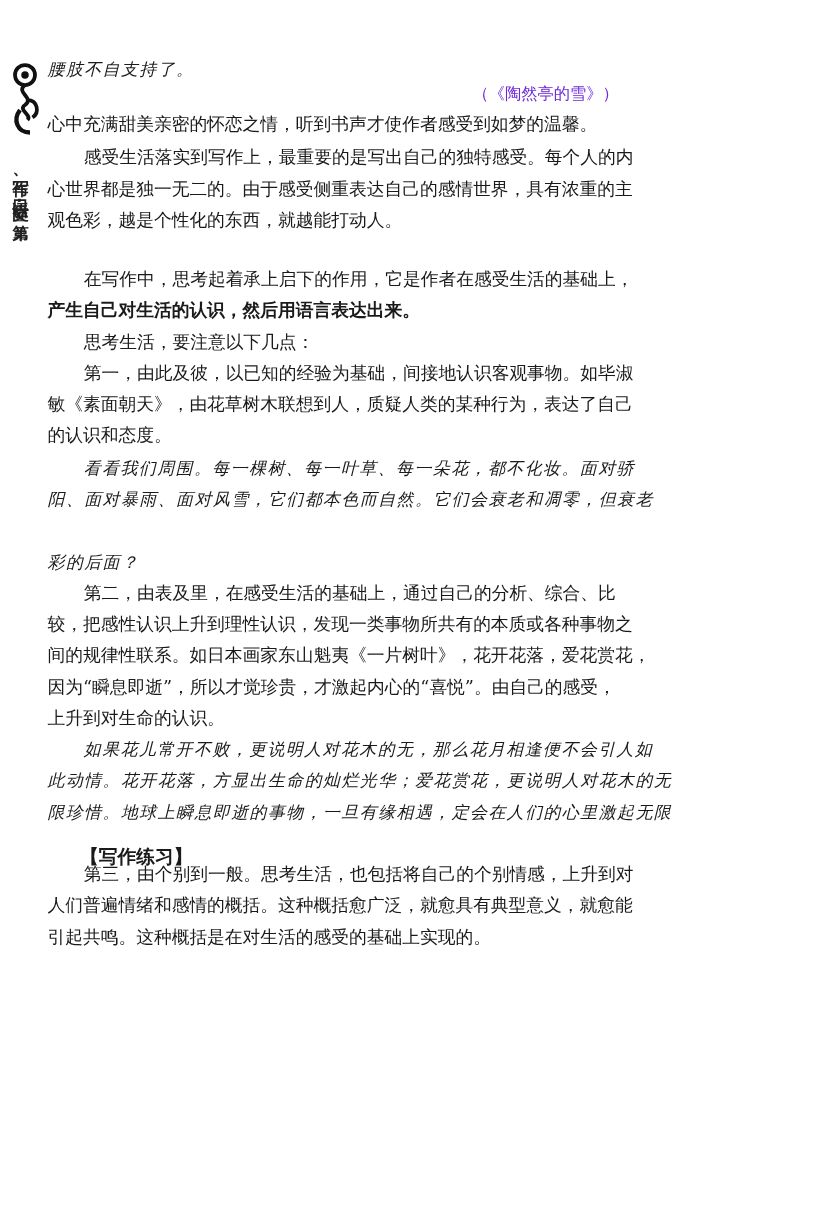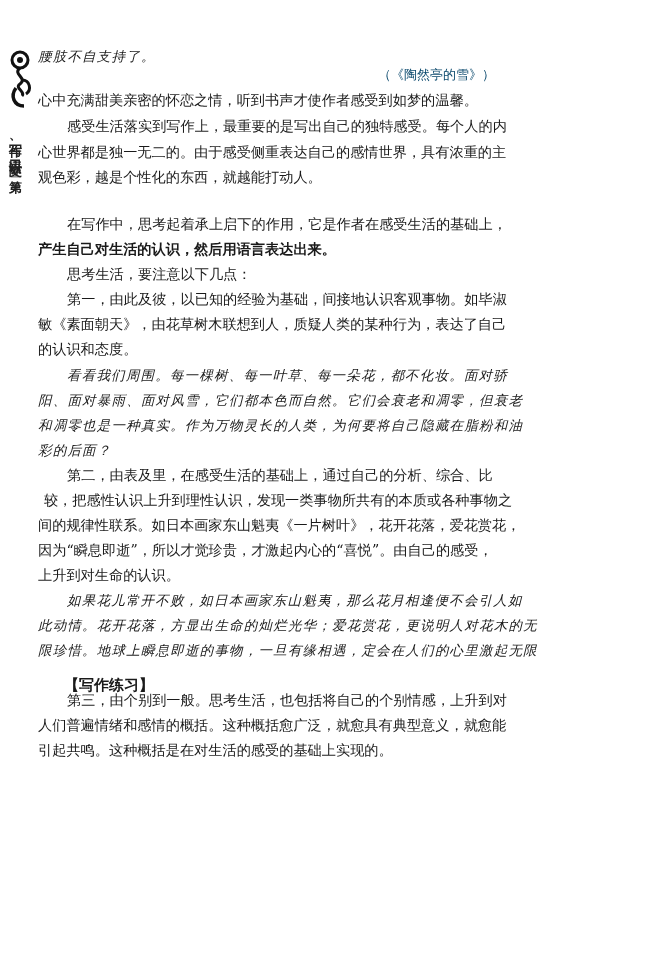--- a/index.html
+++ b/index.html
@@ -30,21 +30,21 @@
     .text {
       position: absolute; left: 38px; width: 480px;
       font-size: 14.2px; line-height: 25.5px;
       white-space: nowrap;
     }
     .text.kai { font-style: italic; font-size: 13.5px; letter-spacing: 1.2px; }
     .indent { padding-left: 29px; }
 
     .source {
       position: absolute; left: 378px; top: 66px;
-      font-size: 13px; color: #0c4a6e;
+      font-size: 13px; color: #6d28d9;
     }
 
     .section-head {
       position: absolute; left: 40px;
       font-family: "DejaVu Sans", "Liberation Sans", sans-serif;
       font-weight: bold; font-size: 15px;
     }
   </style>
 </head>
 <body>
@@ -73,30 +73,29 @@
 
   <div class="text indent" style="top:212px;">在写作中，思考起着承上启下的作用，它是作者在感受生活的基础上，</div>
   <div class="text" style="top:237px;font-weight:bold;">产生自己对生活的认识，然后用语言表达出来。</div>
   <div class="text indent" style="top:287px;">第一，由此及彼，以已知的经验为基础，间接地认识客观事物。如毕淑</div>
   <div class="text indent" style="top:262px;">思考生活，要注意以下几点：</div>
   <div class="text" style="top:312px;">敏《素面朝天》，由花草树木联想到人，质疑人类的某种行为，表达了自己</div>
   <div class="text" style="top:337px;">的认识和态度。</div>
 
   <div class="text kai indent" style="top:363px;">看看我们周围。每一棵树、每一叶草、每一朵花，都不化妆。面对骄</div>
   <div class="text kai" style="top:388px;">阳、面对暴雨、面对风雪，它们都本色而自然。它们会衰老和凋零，但衰老</div>
-  <div class="text kai" style="top:413px;">和凋零也是一种真实。作为万物灵长的人类，为何要将自己隐藏在脂粉和油</div>
   <div class="text kai" style="top:438px;">彩的后面？</div>
 
   <div class="text indent" style="top:463px;">第二，由表及里，在感受生活的基础上，通过自己的分析、综合、比</div>
-  <div class="text" style="top:488px;text-align:center;">较，把感性认识上升到理性认识，发现一类事物所共有的本质或各种事物之</div>
+  <div class="text" style="top:488px;">较，把感性认识上升到理性认识，发现一类事物所共有的本质或各种事物之</div>
   <div class="text" style="top:513px;">间的规律性联系。如日本画家东山魁夷《一片树叶》，花开花落，爱花赏花，</div>
   <div class="text" style="top:538px;">因为“瞬息即逝”，所以才觉珍贵，才激起内心的“喜悦”。由自己的感受，</div>
   <div class="text" style="top:563px;">上升到对生命的认识。</div>
 
-  <div class="text kai indent" style="top:588px;">如果花儿常开不败，如日本画家东山魁夷，那么花月相逢便不会引人如</div>
+  <div class="text kai indent" style="top:588px;">如果花儿常开不败，更说明人对花木的无，那么花月相逢便不会引人如</div>
   <div class="text kai" style="top:613px;">此动情。花开花落，方显出生命的灿烂光华；爱花赏花，更说明人对花木的无</div>
   <div class="text kai" style="top:638px;">限珍惜。地球上瞬息即逝的事物，一旦有缘相遇，定会在人们的心里激起无限</div>
 
   <div class="text indent" style="top:688px;">第三，由个别到一般。思考生活，也包括将自己的个别情感，上升到对</div>
   <div class="text" style="top:713px;">人们普遍情绪和感情的概括。这种概括愈广泛，就愈具有典型意义，就愈能</div>
   <div class="text" style="top:738px;">引起共鸣。这种概括是在对生活的感受的基础上实现的。</div>
 
   <div class="section-head" style="top:676px;margin-left:24px;">【写作练习】</div>
 </div>
 

